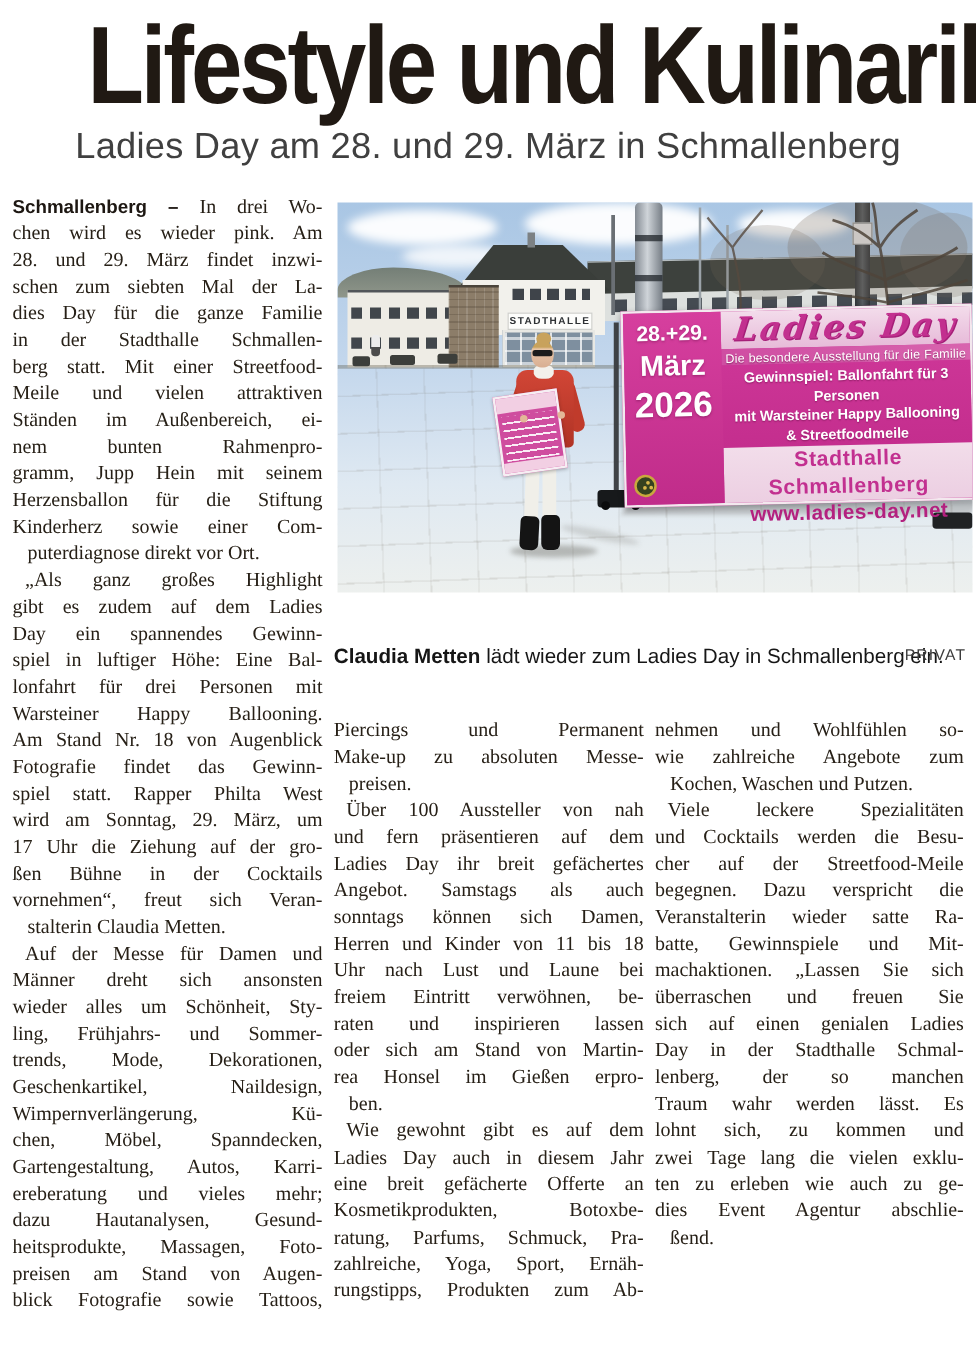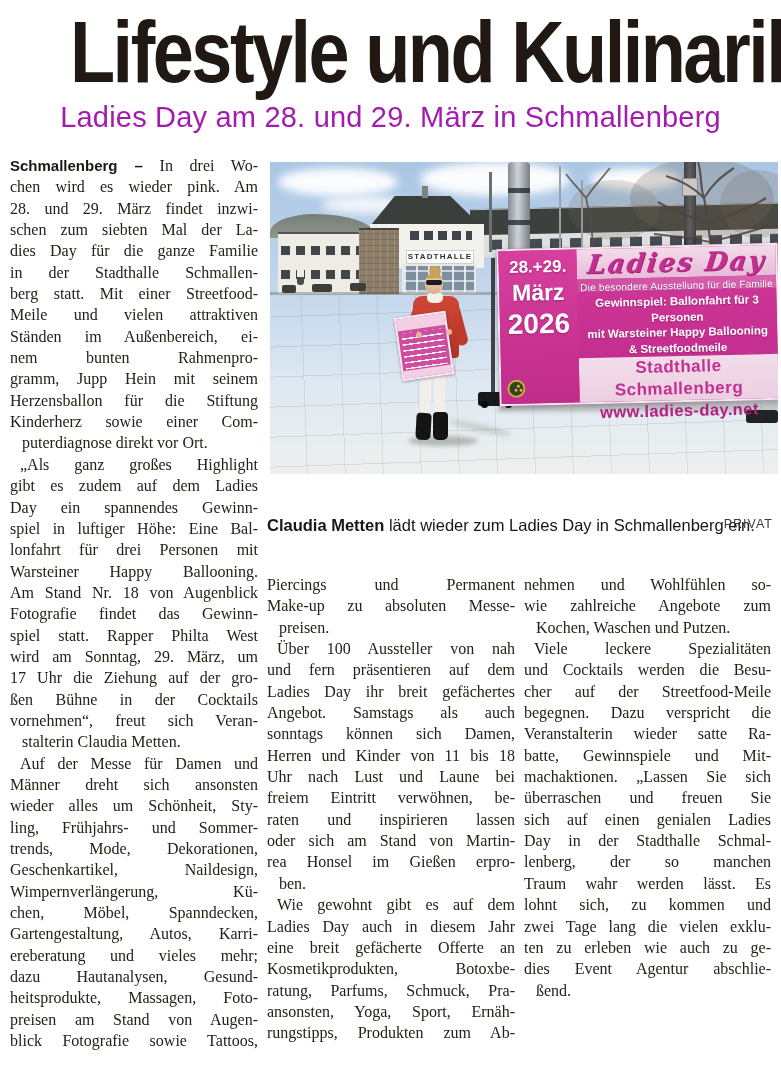--- a/index.html
+++ b/index.html
@@ -4,21 +4,21 @@
 <style>
   html,body{margin:0;padding:0;background:#ffffff;}
   body{width:781px;height:1080px;overflow:hidden;font-family:"Liberation Sans",sans-serif;}
   .page{position:relative;width:781px;height:1080px;background:#fff;}
 
   
   .hl-wrap{position:absolute;top:8px;left:0;width:781px;text-align:center;line-height:1;}
   .hl-scale{display:inline-block;white-space:nowrap;transform:scaleX(0.84);transform-origin:50% 50%;
     font-weight:700;font-size:88px;letter-spacing:-3px;color:#201913;}
   .subhl{position:absolute;top:101px;left:0;width:781px;text-align:center;
-    font-size:29px;font-weight:400;color:#a21caf;letter-spacing:.2px;}
+    font-size:29px;font-weight:400;color:#404040;letter-spacing:.2px;}
 
   
   .col{position:absolute;width:248px;font-family:"Liberation Serif",serif;
     font-size:16px;line-height:21.35px;color:#272017;}
   .col-left{left:10px;top:155px;}
   .col-mid{left:267px;top:574px;}
   .col-right{left:524px;top:574px;width:247px;}
   .bline{text-align:justify;text-align-last:justify;}
   .bline.ind{text-indent:10px;}
   .bline.pend{text-align-last:left;margin-left:12px;}
@@ -334,21 +334,21 @@
       <div class="bline">freiem Eintritt verwöhnen, be-</div>
       <div class="bline">raten und inspirieren lassen</div>
       <div class="bline">oder sich am Stand von Martin-</div>
       <div class="bline">rea Honsel im Gießen erpro-</div>
       <div class="bline pend">ben.</div>
       <div class="bline ind">Wie gewohnt gibt es auf dem</div>
       <div class="bline">Ladies Day auch in diesem Jahr</div>
       <div class="bline">eine breit gefächerte Offerte an</div>
       <div class="bline">Kosmetikprodukten, Botoxbe-</div>
       <div class="bline">ratung, Parfums, Schmuck, Pra-</div>
-      <div class="bline">ansonsten, Yoga, Sport, Ernäh-</div>
+      <div class="bline">zahlreiche, Yoga, Sport, Ernäh-</div>
       <div class="bline">rungstipps, Produkten zum Ab-</div>
     </div>
   <div class="col col-right">
       <div class="bline">nehmen und Wohlfühlen so-</div>
       <div class="bline">wie zahlreiche Angebote zum</div>
       <div class="bline pend">Kochen, Waschen und Putzen.</div>
       <div class="bline ind">Viele leckere Spezialitäten</div>
       <div class="bline">und Cocktails werden die Besu-</div>
       <div class="bline">cher auf der Streetfood-Meile</div>
       <div class="bline">begegnen. Dazu verspricht die</div>

